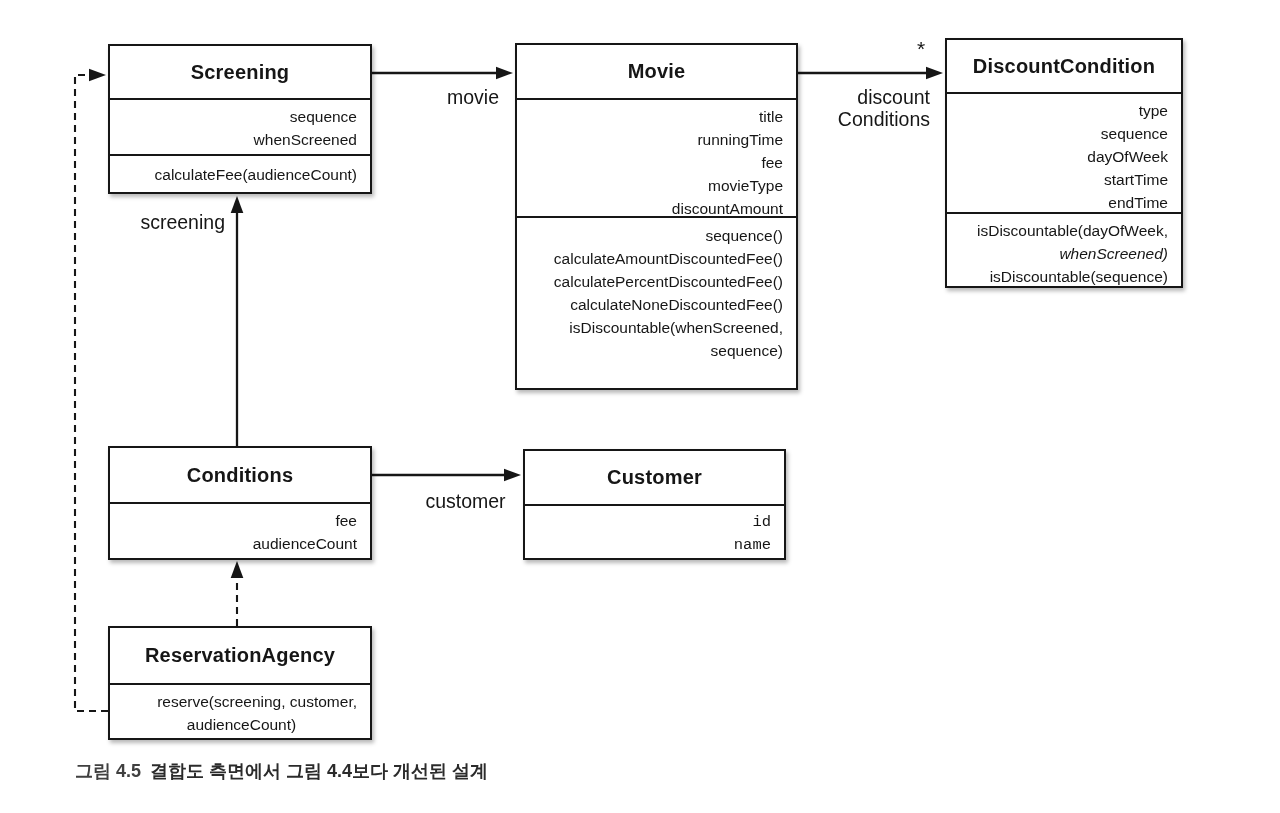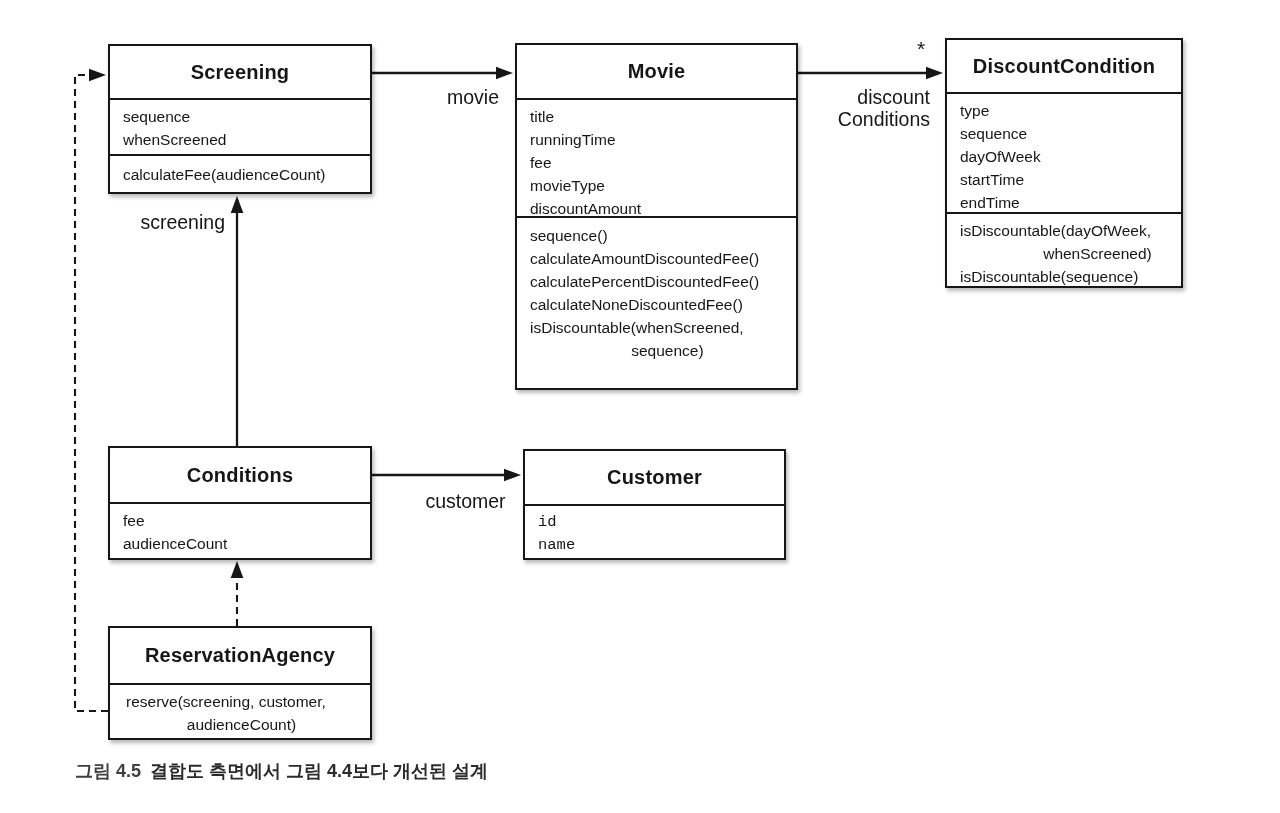--- a/index.html
+++ b/index.html
@@ -16,23 +16,23 @@
     display:flex; align-items:center; justify-content:center;
     font-weight:bold; font-size:20px; letter-spacing:0.2px;
     border-bottom:2px solid #161616; box-sizing:border-box;
   }
   .csection {
     box-sizing:border-box; padding:5px 13px 0 13px;
     font-size:15.5px; line-height:23px;
     border-bottom:2px solid #161616; overflow:hidden;
   }
   .csection.last { border-bottom:none; }
-  .crow { white-space:nowrap; }
+  .crow { white-space:nowrap;text-align:right; }
   .crow.indent40 { padding-left:40%; }
-  .crow.indent42 { padding-left:40%; }
+  .crow.indent42 { padding-left:40%;font-style:italic; }
   .crow.center { text-align:center; }
   .edge-label { position:absolute; font-size:19.5px; line-height:22px; color:#161616; white-space:nowrap; }
   .edge-label.right { text-align:right; }
   .edge-label.center { text-align:center; }
   .mult { position:absolute; font-size:21px; color:#161616; }
   .caption { position:absolute; left:75px; top:759px; font-size:18px; font-weight:600; color:#2b2b2b; }
   .caption .fig-label { color:#404040; margin-right:9px; font-weight:700; }
 </style>
 </head>
 <body>

